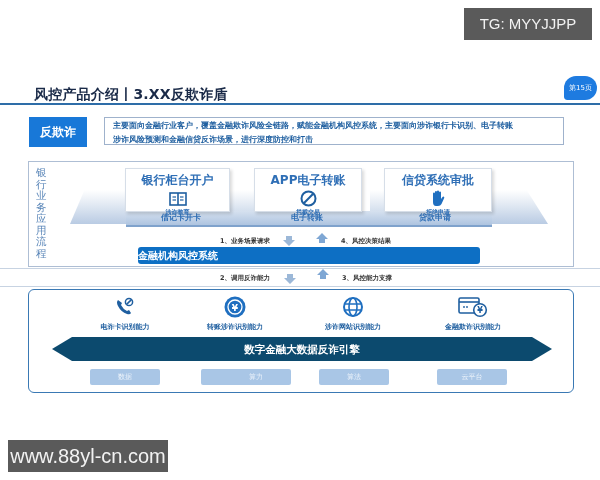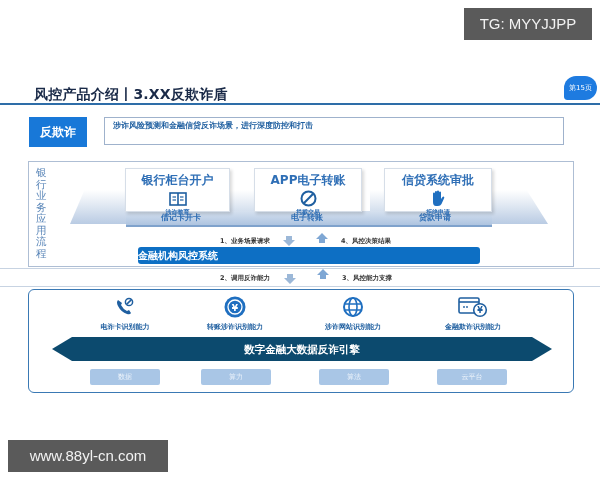--- a/index.html
+++ b/index.html
@@ -1,21 +1,21 @@
 <!DOCTYPE html>
 <html><head>
 <meta charset="utf-8">
 <style>
   html, body { margin:0; padding:0; }
   body { width:600px; height:480px; background:#ffffff; position:relative; overflow:hidden;
          font-family:"DejaVu Sans","Liberation Sans",sans-serif; }
   .abs { position:absolute; }
   .wm { background:#5a5a5a; color:#f2f2f2; font-family:"Liberation Sans","DejaVu Sans",sans-serif; }
   #wm-top { left:464px; top:8px; width:128px; height:32px; font-size:15px; line-height:32px; text-align:center; }
-  #wm-bottom { left:8px; top:440px; width:160px; height:32px; font-size:15px; line-height:32px; text-align:center; }
+  #wm-bottom { left:8px; top:440px; width:160px; height:32px; font-size:20px; line-height:32px; text-align:center; }
 
   #page-title { left:34px; top:86px; font-size:14px; font-weight:bold; color:#1a2a48; letter-spacing:0.2px; }
   #page-badge { left:564px; top:76px; width:33px; height:24px; border-radius:14px 14px 14px 4px; background:#1e7be0;
                 color:#fff; font-size:7px; line-height:24px; text-align:center; }
   #title-rule { left:0; top:103px; width:600px; height:2px; background:#2e6da8; }
 
   #tag-box { left:29px; top:117px; width:58px; height:30px; background:#1878d8; color:#fff; font-size:12px; font-weight:bold;
              line-height:30px; text-align:center; }
   #desc-box { left:104px; top:117px; width:460px; height:28px; border:1px solid #9fb2cc; background:#fff;
               color:#1f5fa0; font-size:8px; font-weight:bold; line-height:14px; padding:1px 0 0 8px; box-sizing:border-box; }
@@ -59,20 +59,21 @@
 <body>
 
 <div id="wm-top" class="abs wm">TG: MYYJJPP</div>
 
 <div id="page-title" class="abs">风控产品介绍丨3.XX反欺诈盾</div>
 <div id="page-badge" class="abs">第15页</div>
 <div id="title-rule" class="abs"></div>
 
 <div id="tag-box" class="abs">反欺诈</div>
 <div id="desc-box" class="abs">
+  <div>主要面向金融行业客户，覆盖金融欺诈风险全链路，赋能金融机构风控系统，主要面向涉诈银行卡识别、电子转账</div>
   <div>涉诈风险预测和金融信贷反诈场景，进行深度防控和打击</div>
 </div>
 
 <div id="bank-frame" class="abs"></div>
 <div id="bank-label" class="abs">银行业务应用流程</div>
 
 <div id="shelf1" class="shelf"></div>
 <div id="shelf2" class="shelf"></div>
 <div id="shelf3" class="shelf"></div>
 
@@ -184,17 +185,17 @@
         <circle cx="23" cy="14" r="6.3" fill="#fff" stroke="#1f5fa0" stroke-width="1.6"></circle>
         <text x="23" y="17" font-size="8" font-weight="bold" text-anchor="middle" fill="#1f5fa0" font-family="DejaVu Sans, sans-serif">¥</text>
       </svg>
   </div>
   <div class="cap-label">金融欺诈识别能力</div>
 </div>
 
 <div id="engine" class="abs">数字金融大数据反诈引擎</div>
 
 <div class="base-item" style="left:90px;">数据</div>
-<div class="base-item" style="left:201px;">算力</div>
+<div class="base-item" style="left:201px;padding-left:20px;">算力</div>
 <div class="base-item" style="left:319px;">算法</div>
 <div class="base-item" style="left:437px;">云平台</div>
 
 <div id="wm-bottom" class="abs wm">www.88yl-cn.com</div>
 
 </body></html>

